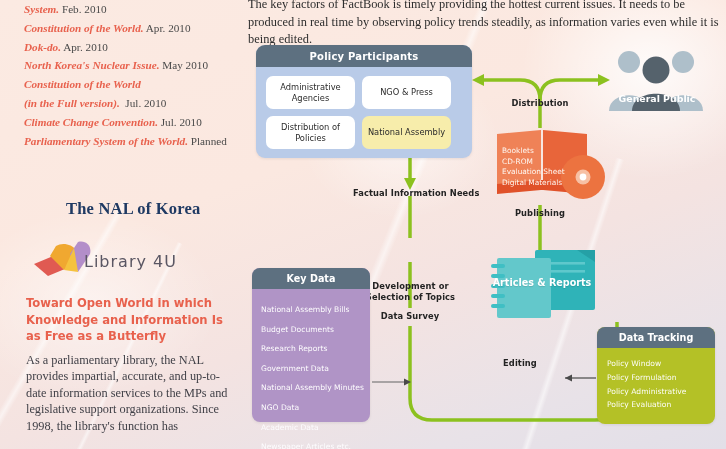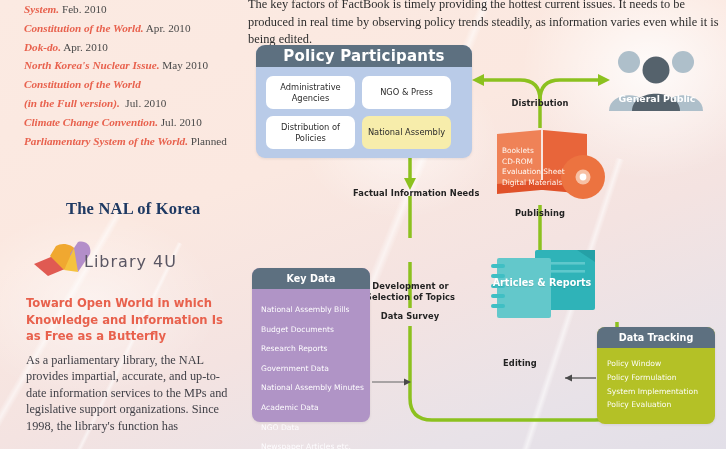--- a/index.html
+++ b/index.html
@@ -58,21 +58,21 @@
   }
   .lbl.multiline{white-space:normal;line-height:11px;margin-top:41px;}
 
   
   #policy-participants{
     position:absolute;left:256px;top:45px;width:216px;height:113px;
     background:#b9cbe8;border-radius:9px;box-shadow:0 1px 3px rgba(0,0,0,.08);
   }
   #policy-participants .pp-header{
     height:22px;background:#5d7080;border-radius:9px 9px 0 0;
-    color:#fff;font-family:"DejaVu Sans", sans-serif;font-weight:bold;font-size:15px;
+    color:#fff;font-family:"DejaVu Sans", sans-serif;font-weight:bold;font-size:10px;
     display:flex;align-items:center;justify-content:center;letter-spacing:.2px;
   }
   .pp-grid{display:flex;flex-wrap:wrap;gap:7px;padding:9px 10px;}
   .pp-cell{
     width:89px;height:33px;background:#fff;border-radius:7px;
     display:flex;align-items:center;justify-content:center;text-align:center;
     font-family:"DejaVu Sans", sans-serif;font-size:8.3px;line-height:10.5px;color:#2b2b2b;
   }
   .pp-cell.highlight{background:#f7edab;}
 
@@ -267,27 +267,27 @@
 <div id="ar-label">Articles &amp; Reports</div>
 
 <div id="key-data">
   <div class="kd-header">Key Data</div>
   <div class="kd-list">
     <div>National Assembly Bills</div>
     <div>Budget Documents</div>
     <div>Research Reports</div>
     <div>Government Data</div>
     <div>National Assembly Minutes</div>
+    <div>NGO Data</div>
     <div>Academic Data</div>
-    <div>NGO Data</div>
     <div>Newspaper Articles etc.</div>
   </div>
 </div>
 
 <div id="data-tracking">
   <div class="dt-header">Data Tracking</div>
   <div class="dt-list">
     <div>Policy Window</div>
     <div>Policy Formulation</div>
-    <div>System Implementation</div>
+    <div>Policy Administrative</div>
     <div>Policy Evaluation</div>
   </div>
 </div>
 
 </body></html>

